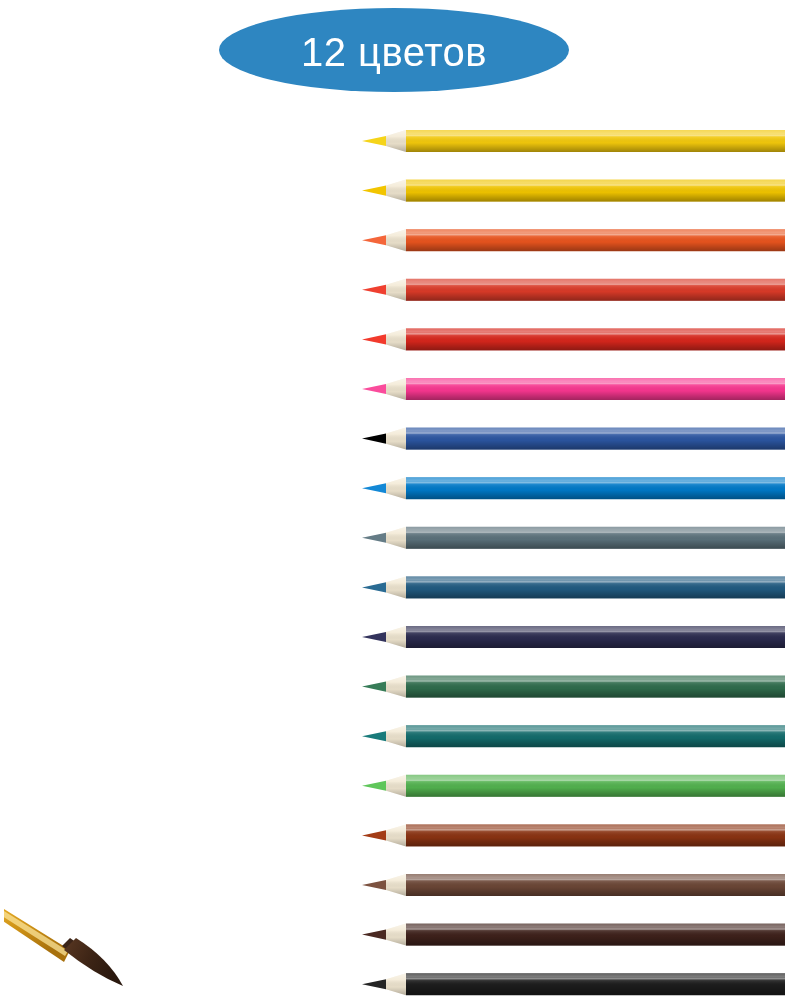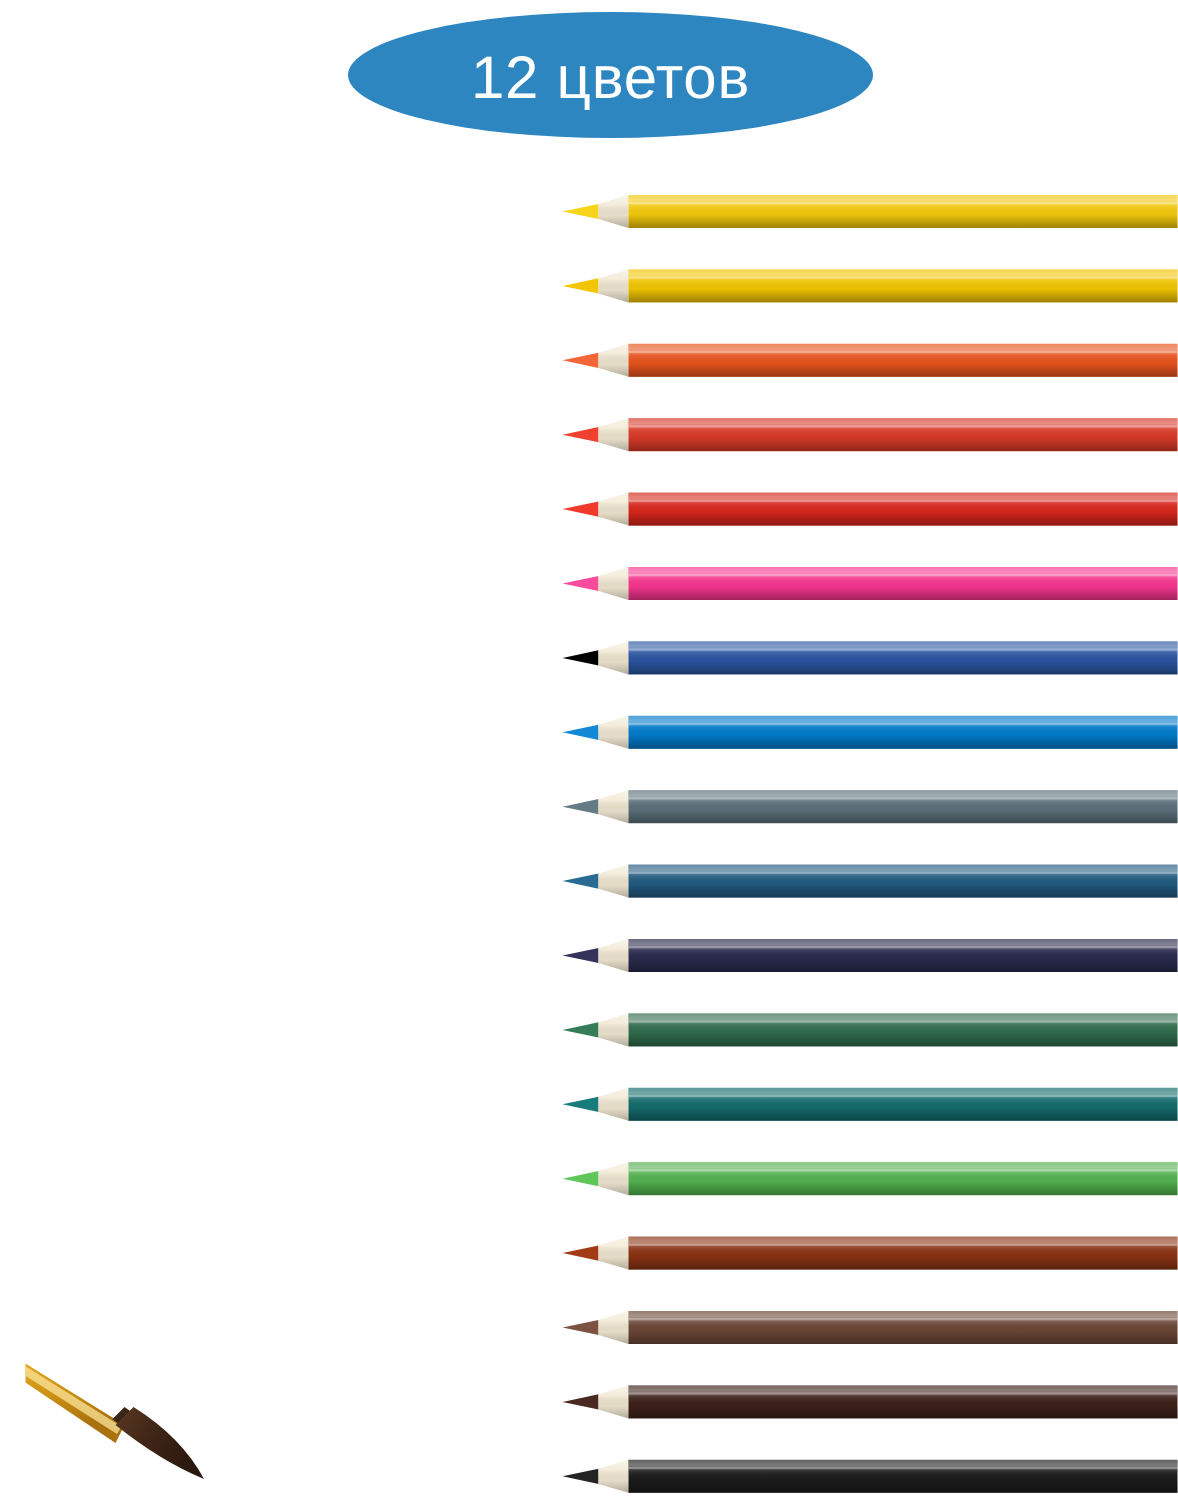--- a/index.html
+++ b/index.html
@@ -2,21 +2,21 @@
 <html><head>
 <meta charset="utf-8">
 <title>12 цветов — colored pencils</title>
 <style>
   html,body{margin:0;padding:0;background:#ffffff;}
   body{
     width:785px;height:1000px;position:relative;overflow:hidden;
     font-family:"Liberation Sans","DejaVu Sans",sans-serif;
     background:#ffffff;
   }
-  #stage{position:absolute;left:17px;top:0;width:703px;height:1000px;}
+  #stage{position:absolute;left:4px;top:0;width:703px;height:1000px;}
   #stage svg{display:block;}
   .badge-text{
     font-family:"Liberation Sans","DejaVu Sans",sans-serif;
     font-size:40px;font-weight:400;fill:#ffffff;
     letter-spacing:0.5px;
   }
 </style>
 </head>
 <body>
 

